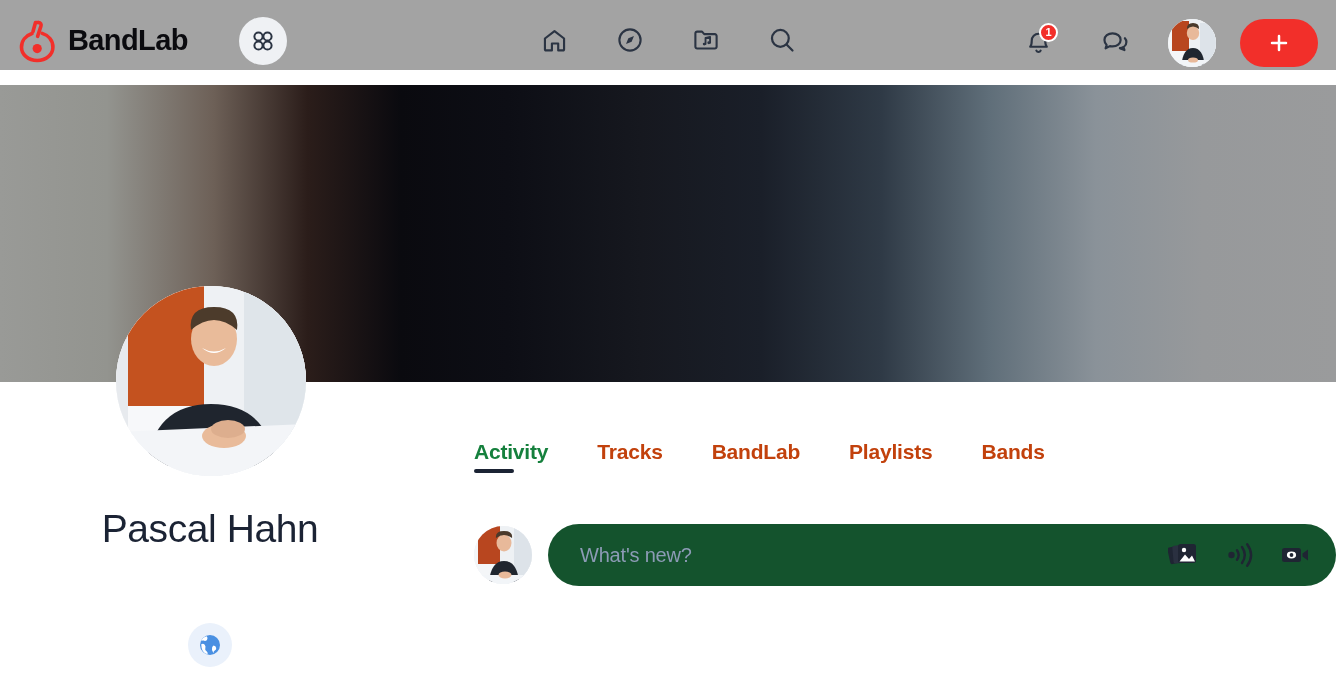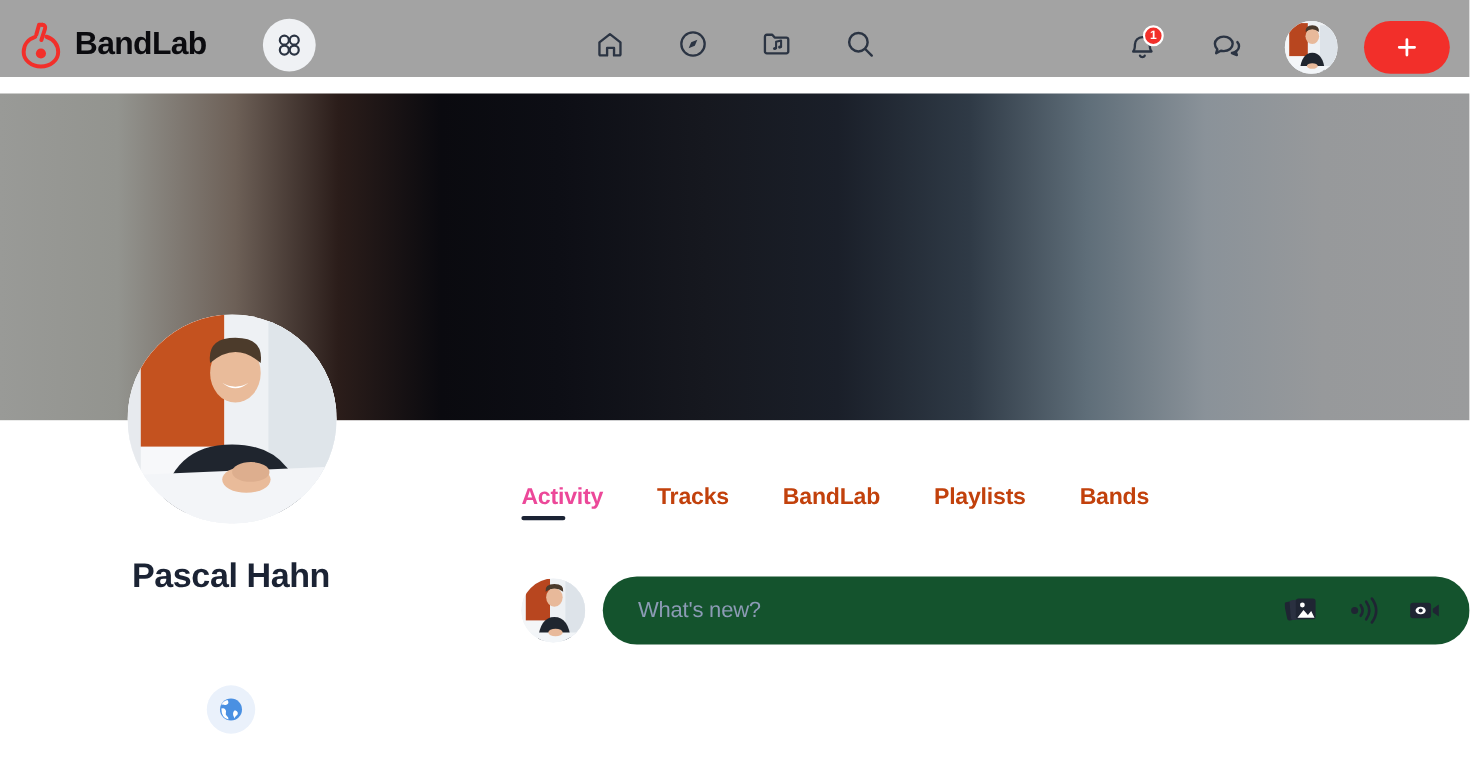--- a/index.html
+++ b/index.html
@@ -107,21 +107,21 @@
     position: absolute; left: 116px; top: 286px;
     width: 190px; height: 190px; border-radius: 50%;
     overflow: hidden; background: #f0f2f5;
     z-index: 12;
   }
   .profile-info {
     position: absolute; left: 0; top: 505px;
     width: 420px; text-align: center;
   }
   .profile-name {
-    font-size: 31px; font-weight: 700; color: #1b2334;
+    font-size: 39px; font-weight: 400; color: #1b2334;
     letter-spacing: -0.4px; line-height: 1.25;
   }
   .profile-meta {
     margin-top: 9px;
     font-size: 18px; color: #8c9bb5; font-weight: 400;
     letter-spacing: -0.1px;
   }
   .globe-btn {
     position: absolute; left: 188px; top: 623px;
     width: 44px; height: 44px; border-radius: 50%;
@@ -135,21 +135,21 @@
     position: absolute; left: 474px; top: 440px;
     display: flex; align-items: flex-start; gap: 49px;
   }
   .tab {
     position: relative; padding-bottom: 16px;
     font-size: 21px; font-weight: 700; color: #c2410c;
     cursor: pointer; letter-spacing: -0.2px;
     background: none; border: none;
     font-family: "Liberation Sans", sans-serif;
   }
-  .tab.active { color: #ec4899; }
+  .tab.active { color: #15803d; }
   .tab.active::after {
     content: ""; position: absolute; left: 0; bottom: 7px;
     width: 40px; height: 4px; border-radius: 2px; background: #1b2334;
   }
 
   
   .composer {
     position: absolute; left: 474px; top: 524px;
     display: flex; align-items: center; gap: 16px;
   }

